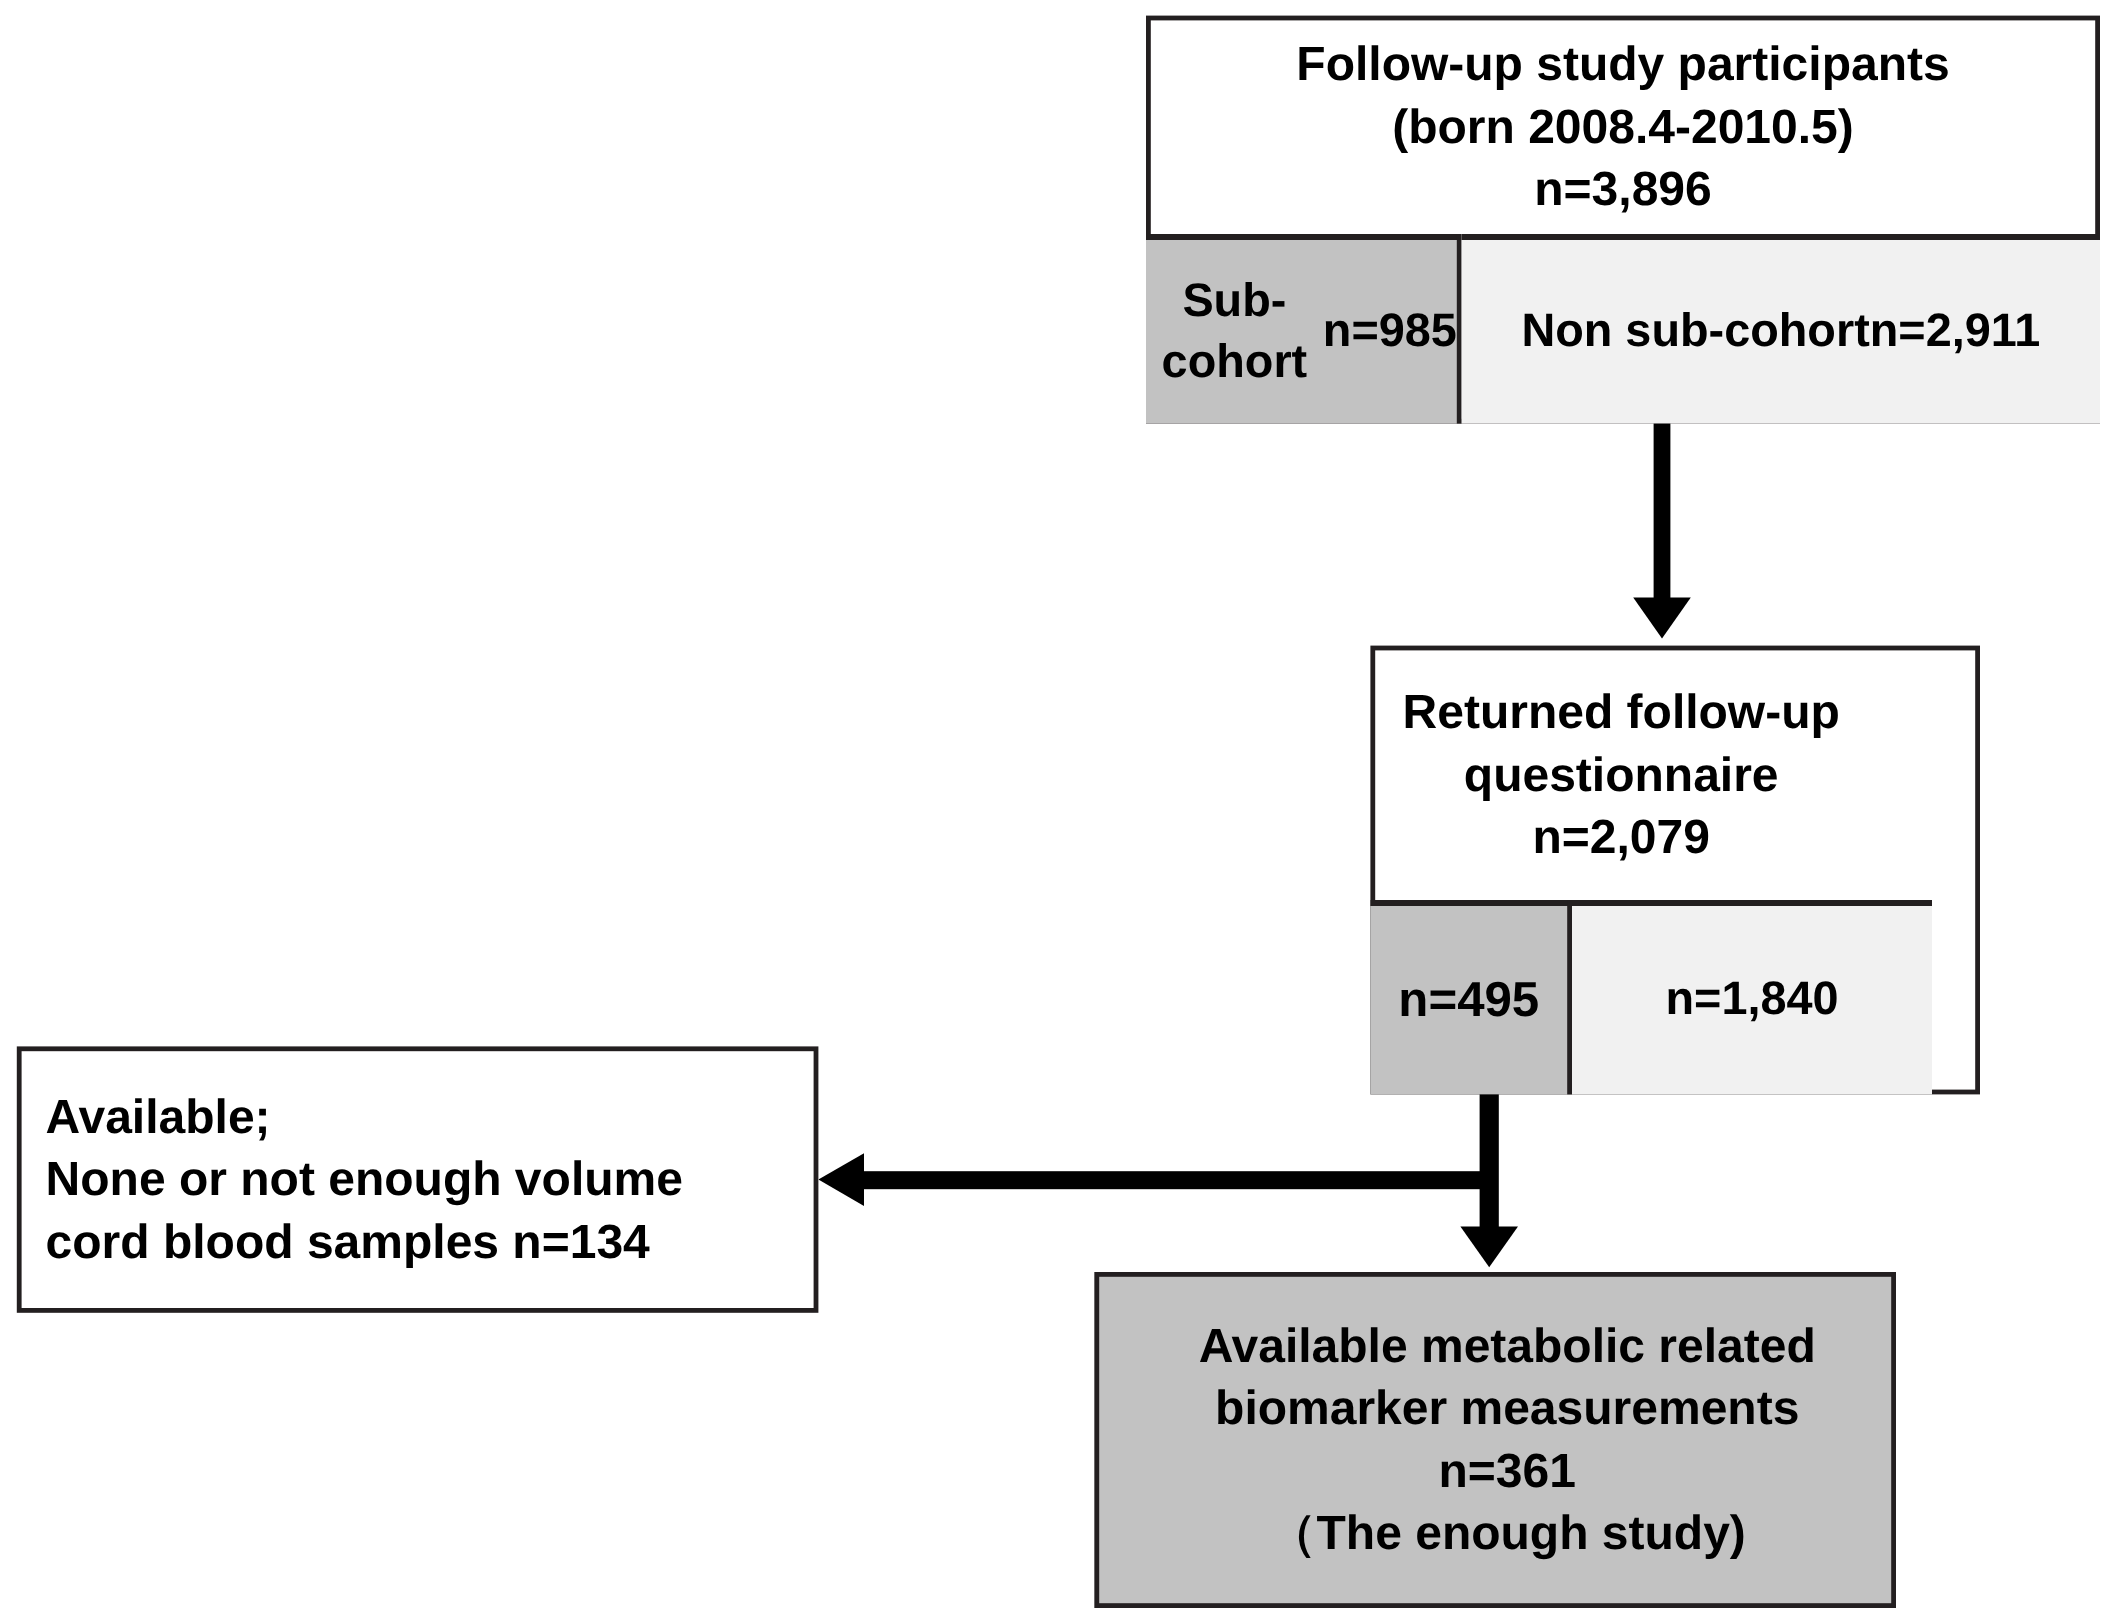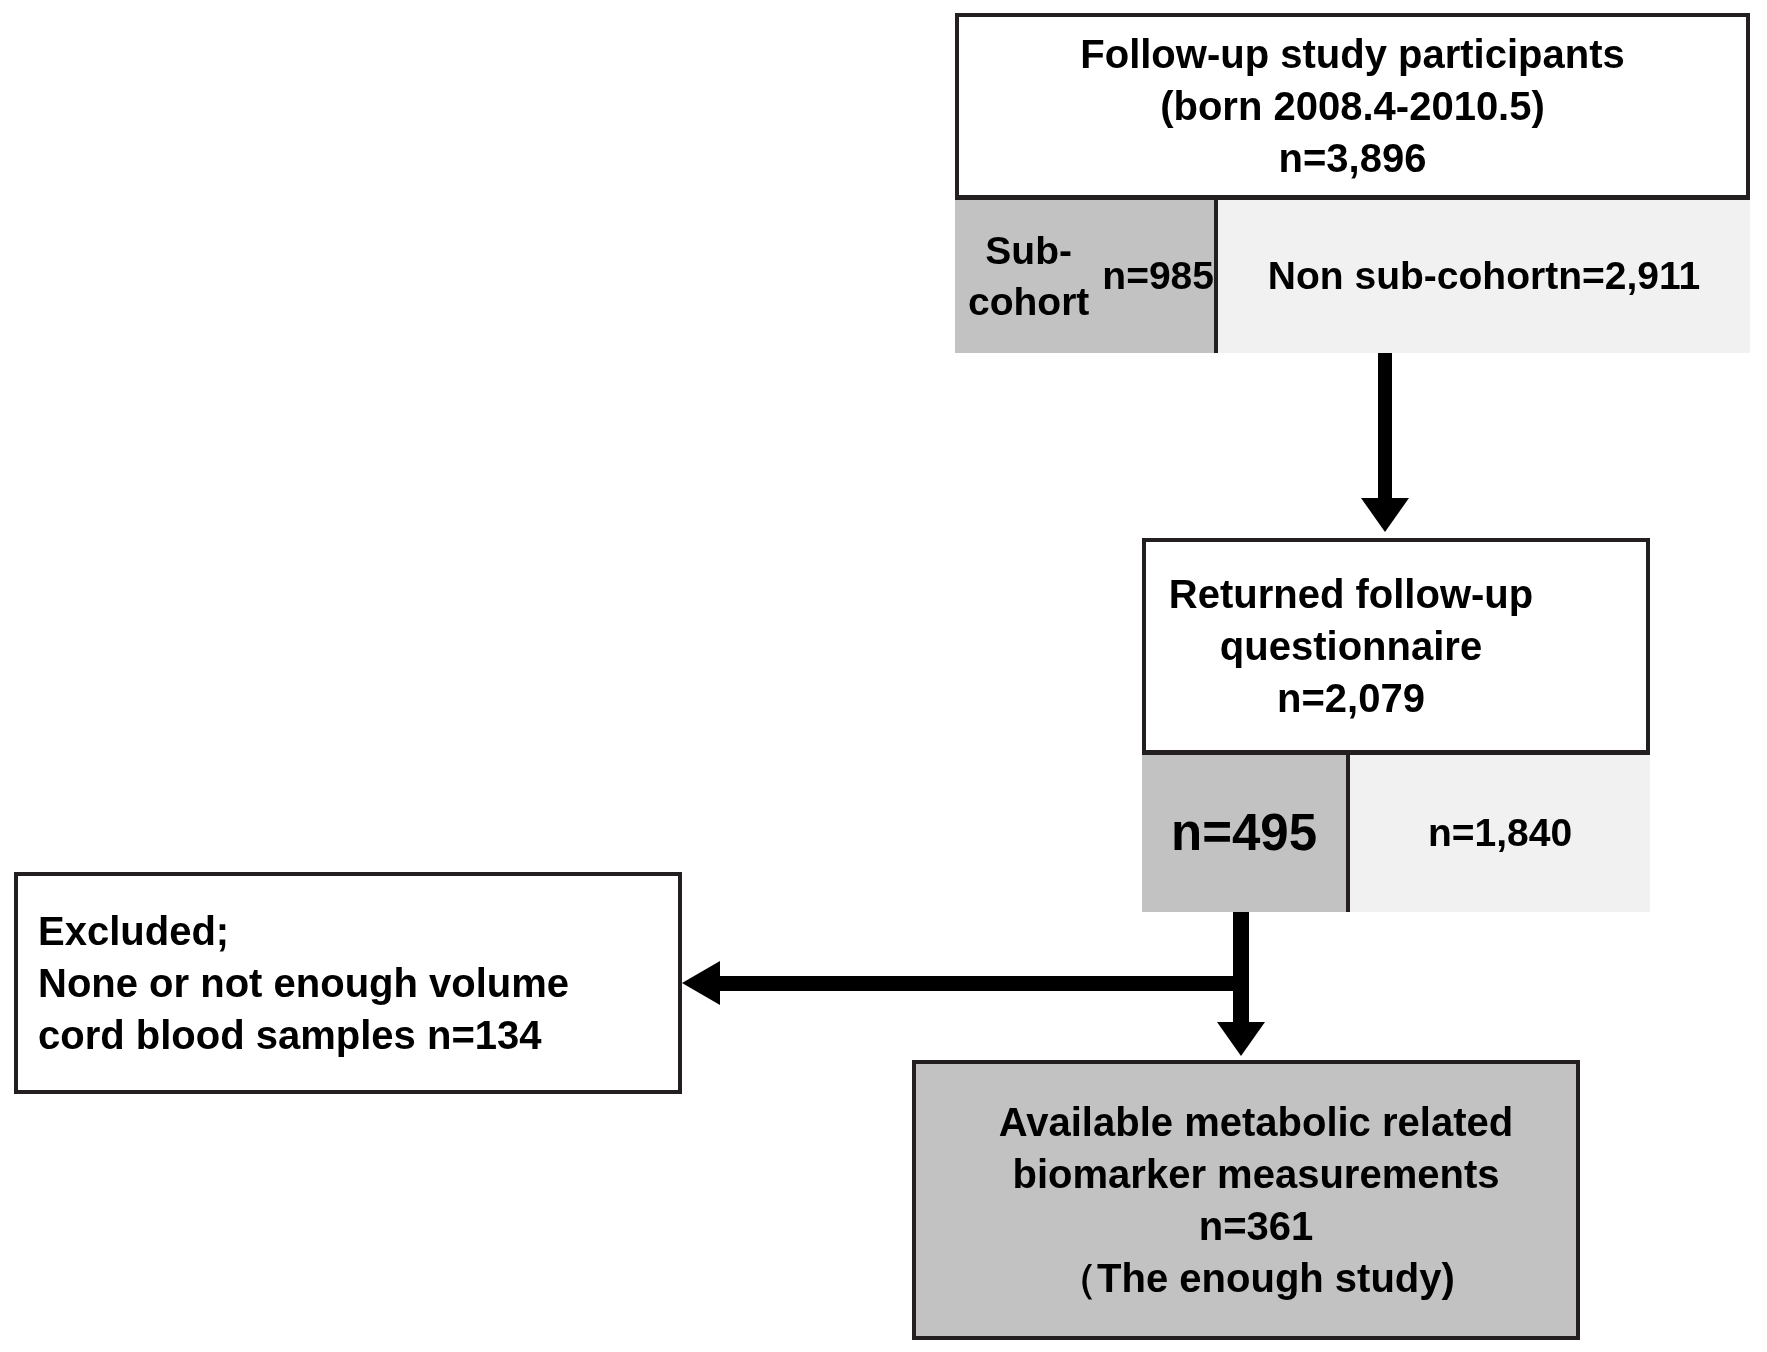--- a/index.html
+++ b/index.html
@@ -107,39 +107,39 @@
 
   <div class="box" style="left:1142px; top:538px; width:508px; height:374px;"></div>
 
   <div class="hdr" style="left:1146px; top:542px; width:410px; height:208px; font-size:40px;">
     <div>Returned follow-up</div>
     <div>questionnaire</div>
     <div>n=2,079</div>
   </div>
 
   <div class="cellrow" style="left:1142px; top:750px; width:508px; height:162px;">
-    <div class="cell dark" style="width:208px; font-size:51px;">
+    <div class="cell dark" style="width:168px; font-size:41px;">
       <div></div>
       <div>n=495</div>
     </div>
     <div class="cell light" style="width:300px; font-size:39px;">
       <div></div>
       <div>n=1,840</div>
     </div>
   </div>
 
   <div class="vline" style="left:1233px; top:912px; width:16px; height:115px;"></div>
   <div class="arrow-down" style="left:1217px; top:1022px;"></div>
 
   <div class="hline" style="left:718px; top:976px; width:520px; height:15px;"></div>
   <div class="arrow-left" style="left:682px; top:961px;"></div>
 
   <div class="box" style="left:14px; top:872px; width:668px; height:222px;"></div>
   <div class="hdr txt-left" style="left:38px; top:876px; width:620px; height:214px; font-size:40px;">
-    <div>Excluded;</div>
+    <div>Available;</div>
     <div>None or not enough volume</div>
     <div>cord blood samples n=134</div>
   </div>
 
   <div class="box" style="left:912px; top:1060px; width:668px; height:280px; background:#c2c2c2;"></div>
   <div class="hdr" style="left:916px; top:1064px; width:660px; height:272px; font-size:40px;padding-left:20px;">
     <div>Available metabolic related</div>
     <div>biomarker measurements</div>
     <div>n=361</div>
     <div>（The enough study)</div>

